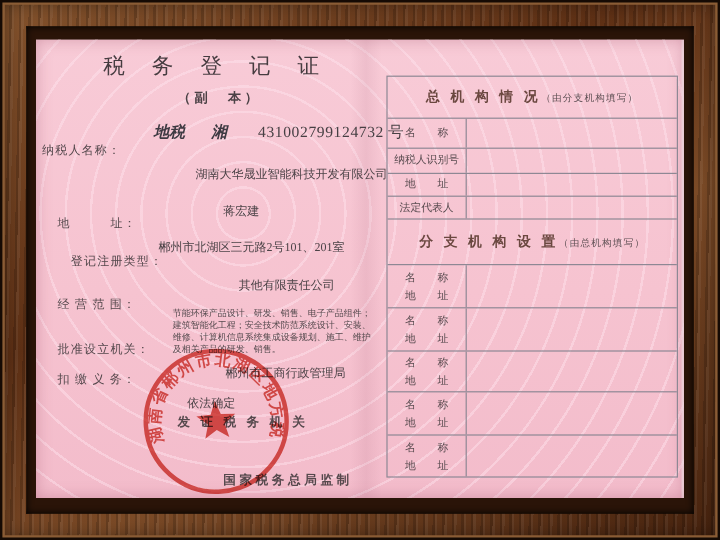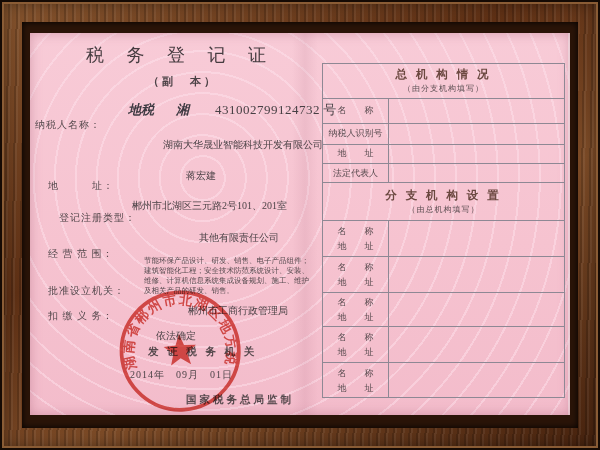--- a/index.html
+++ b/index.html
@@ -64,21 +64,21 @@
 
   
   .seal { position:absolute; left:86px; top:252px; width:128px; height:128px;
     mix-blend-mode:multiply; opacity:.85; transform:rotate(-4deg); }
 
   
   .hq-table { position:absolute; left:292px; top:30px; width:243px; height:335px;
     border:1px solid #8e8894; display:flex; flex-direction:column; }
   .trow { display:flex; border-top:1px solid #8e8894; }
   .trow:first-child { border-top:none; }
-  .thead { flex-direction:column; align-items:center; justify-content:center; }
+  .thead { flex-direction:row; align-items:center; justify-content:center; }
   .thead .tt { font-size:11.5px; font-weight:bold; letter-spacing:3px; color:#6b4840; }
   .thead .ts { font-size:8px; color:#5c4e52; margin-top:1px; letter-spacing:1px; }
   .tlabel { width:66px; flex:none; border-right:1px solid #8e8894;
     display:flex; align-items:center; justify-content:center;
     font-size:9px; color:#584b4f; text-align:center; }
   .tvalue { flex:1; }
   .tlabel.pair { flex-direction:column; justify-content:center; gap:3px; line-height:12px; }
 </style>
 </head>
 <body>
@@ -125,21 +125,20 @@
       <span class="flabel">批准设立机关：</span>
       <span class="fval">郴州市工商行政管理局</span>
     </div>
 
     <div class="field f-withhold">
       <span class="flabel">扣 缴 义 务：</span>
       <span class="fval">依法确定</span>
     </div>
 
     <div class="issuer-label">发 证 税 务 机 关</div>
-    <div class="issue-date">2014年　09月　01日</div>
     <div class="cert-footer">国家税务总局监制</div>
 
     <svg class="seal" viewBox="0 0 120 120">
       <circle cx="60" cy="62" r="55" fill="none" stroke="#d24238" stroke-width="3.5"></circle>
       <polygon points="60,46 64,56.5 75.2,57.1 66.5,64.1 69.4,74.9 60,68.8 50.6,74.9 53.5,64.1 44.8,57.1 56,56.5" fill="#d24238"></polygon>
       <path id="sealArc" d="M 18.7 77 A 44 44 0 1 1 101.3 77" fill="none"></path>
       <text font-size="12.5" fill="#d24238" letter-spacing="1.5" font-family="Liberation Serif, serif" font-weight="bold">
         <textPath href="#sealArc" startOffset="2">湖南省郴州市北湖区地方税务局</textPath>
       </text>
     </svg>

